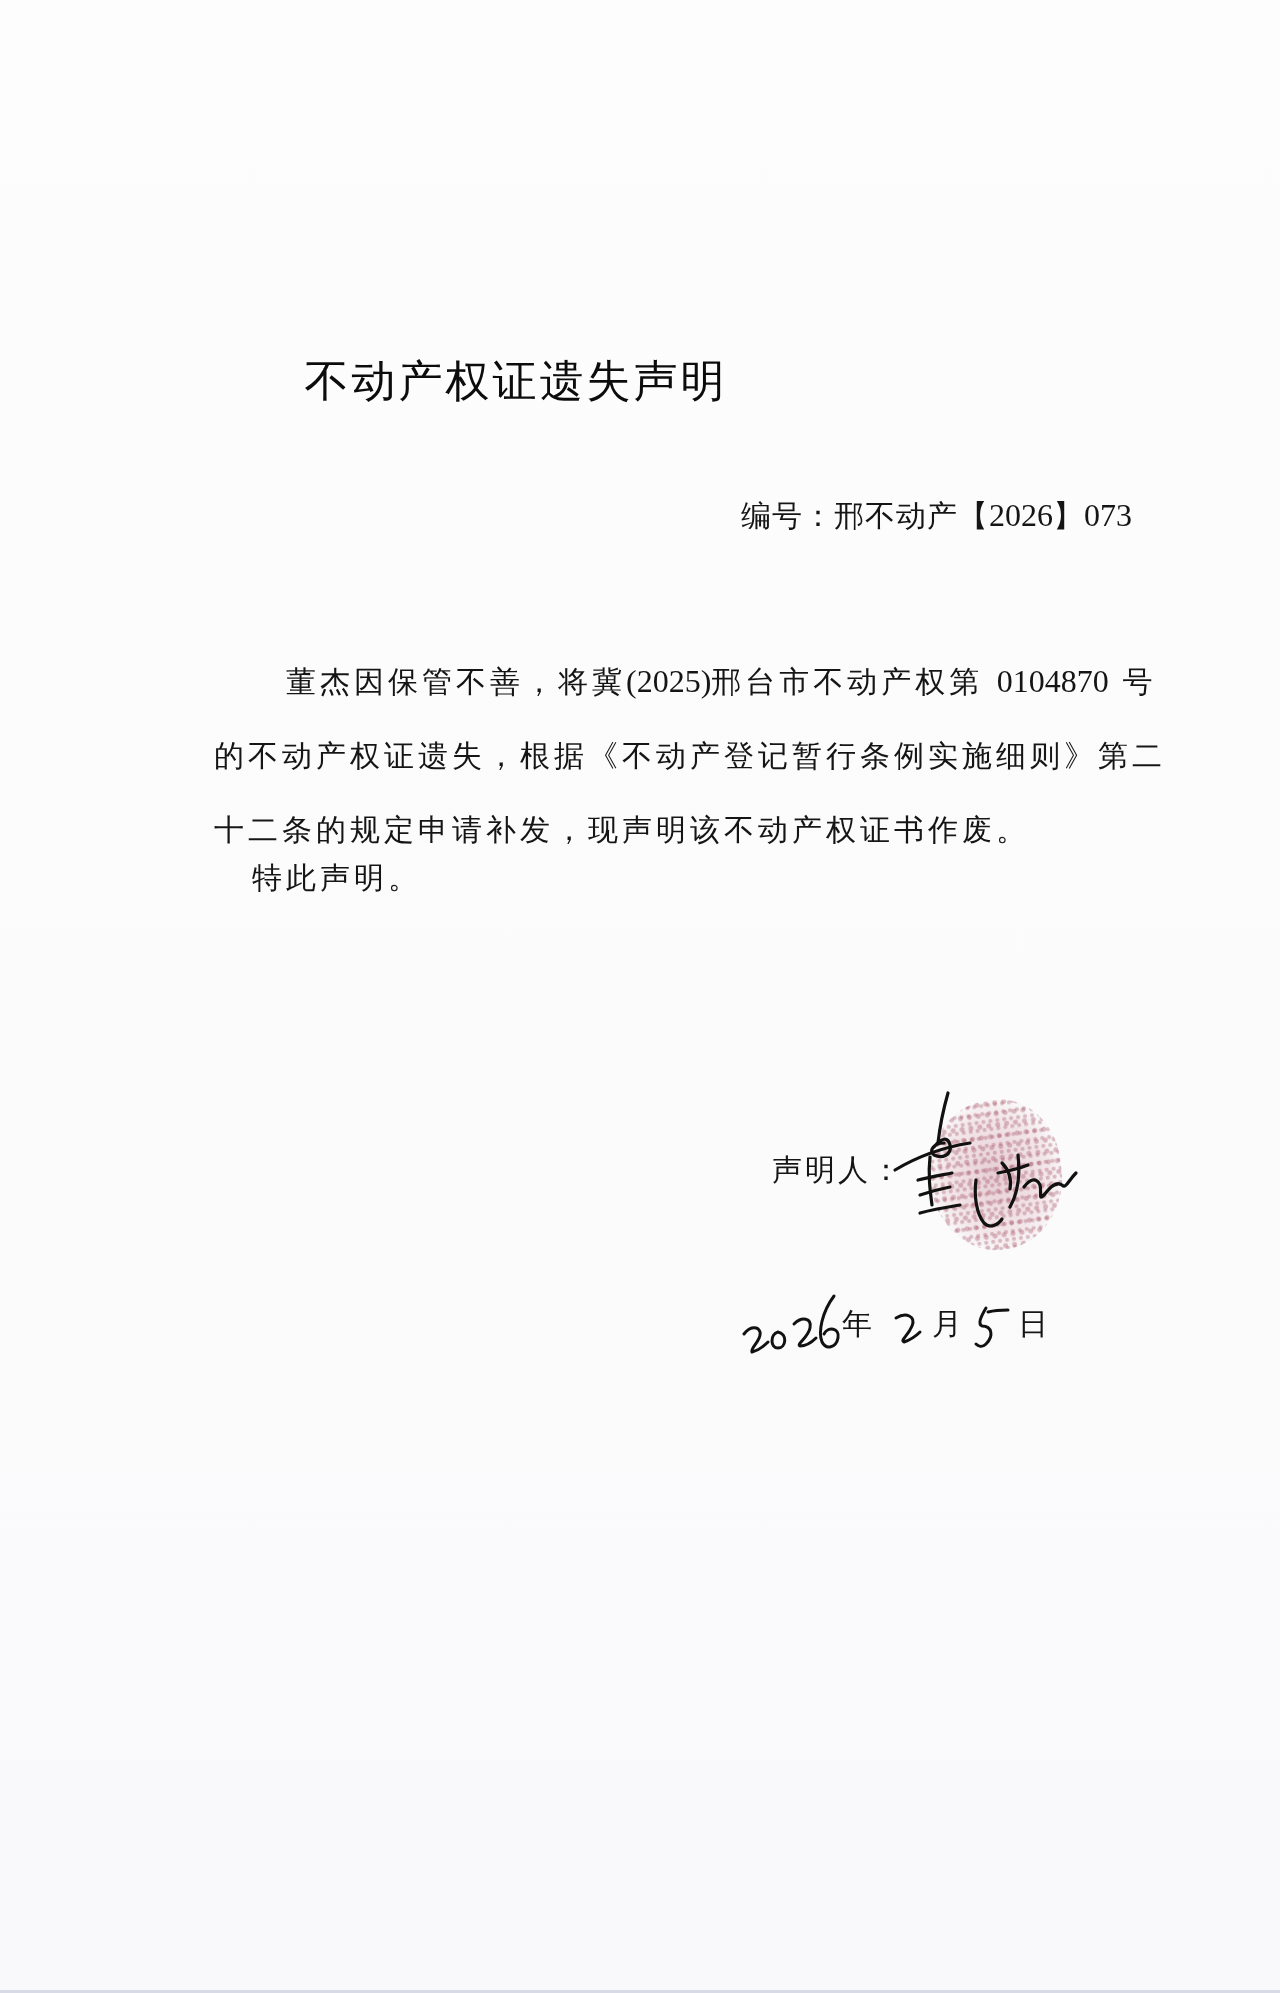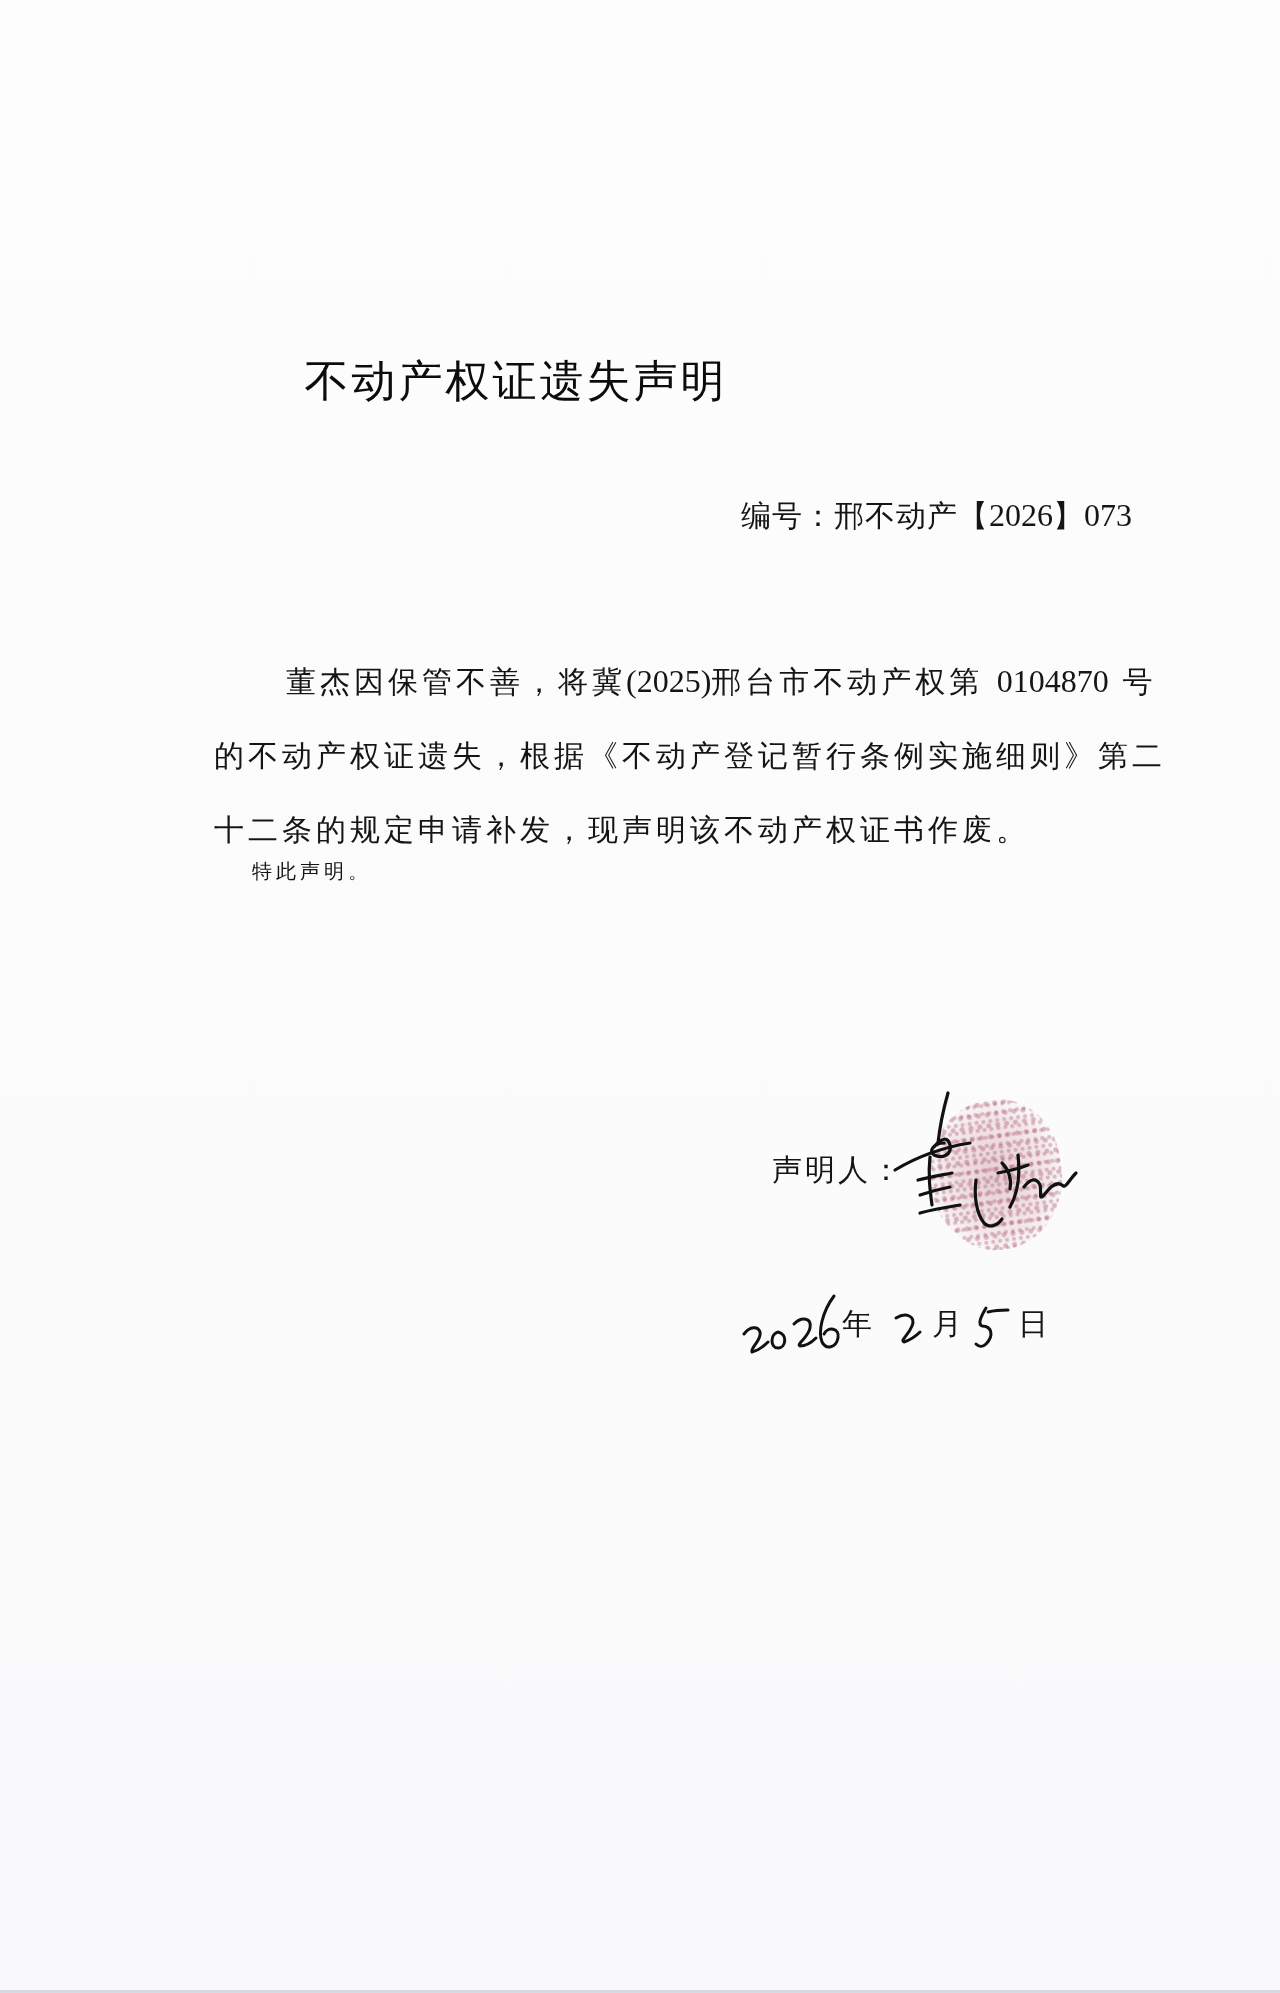--- a/index.html
+++ b/index.html
@@ -70,21 +70,21 @@
     }
     .body-text .num {
       font-family: "Liberation Serif", "DejaVu Serif", serif;
       font-size: 32px;
       letter-spacing: 0;
     }
     .closing {
       position: absolute;
       left: 252px;
       top: 858px;
-      font-size: 20px;
+      font-size: 30px;
       color: #151515;
       letter-spacing: 4px;
     }
     .declarant {
       position: absolute;
       left: 756px;
       top: 1150px;
       font-size: 30px;
       color: #151515;
       letter-spacing: 3px;

